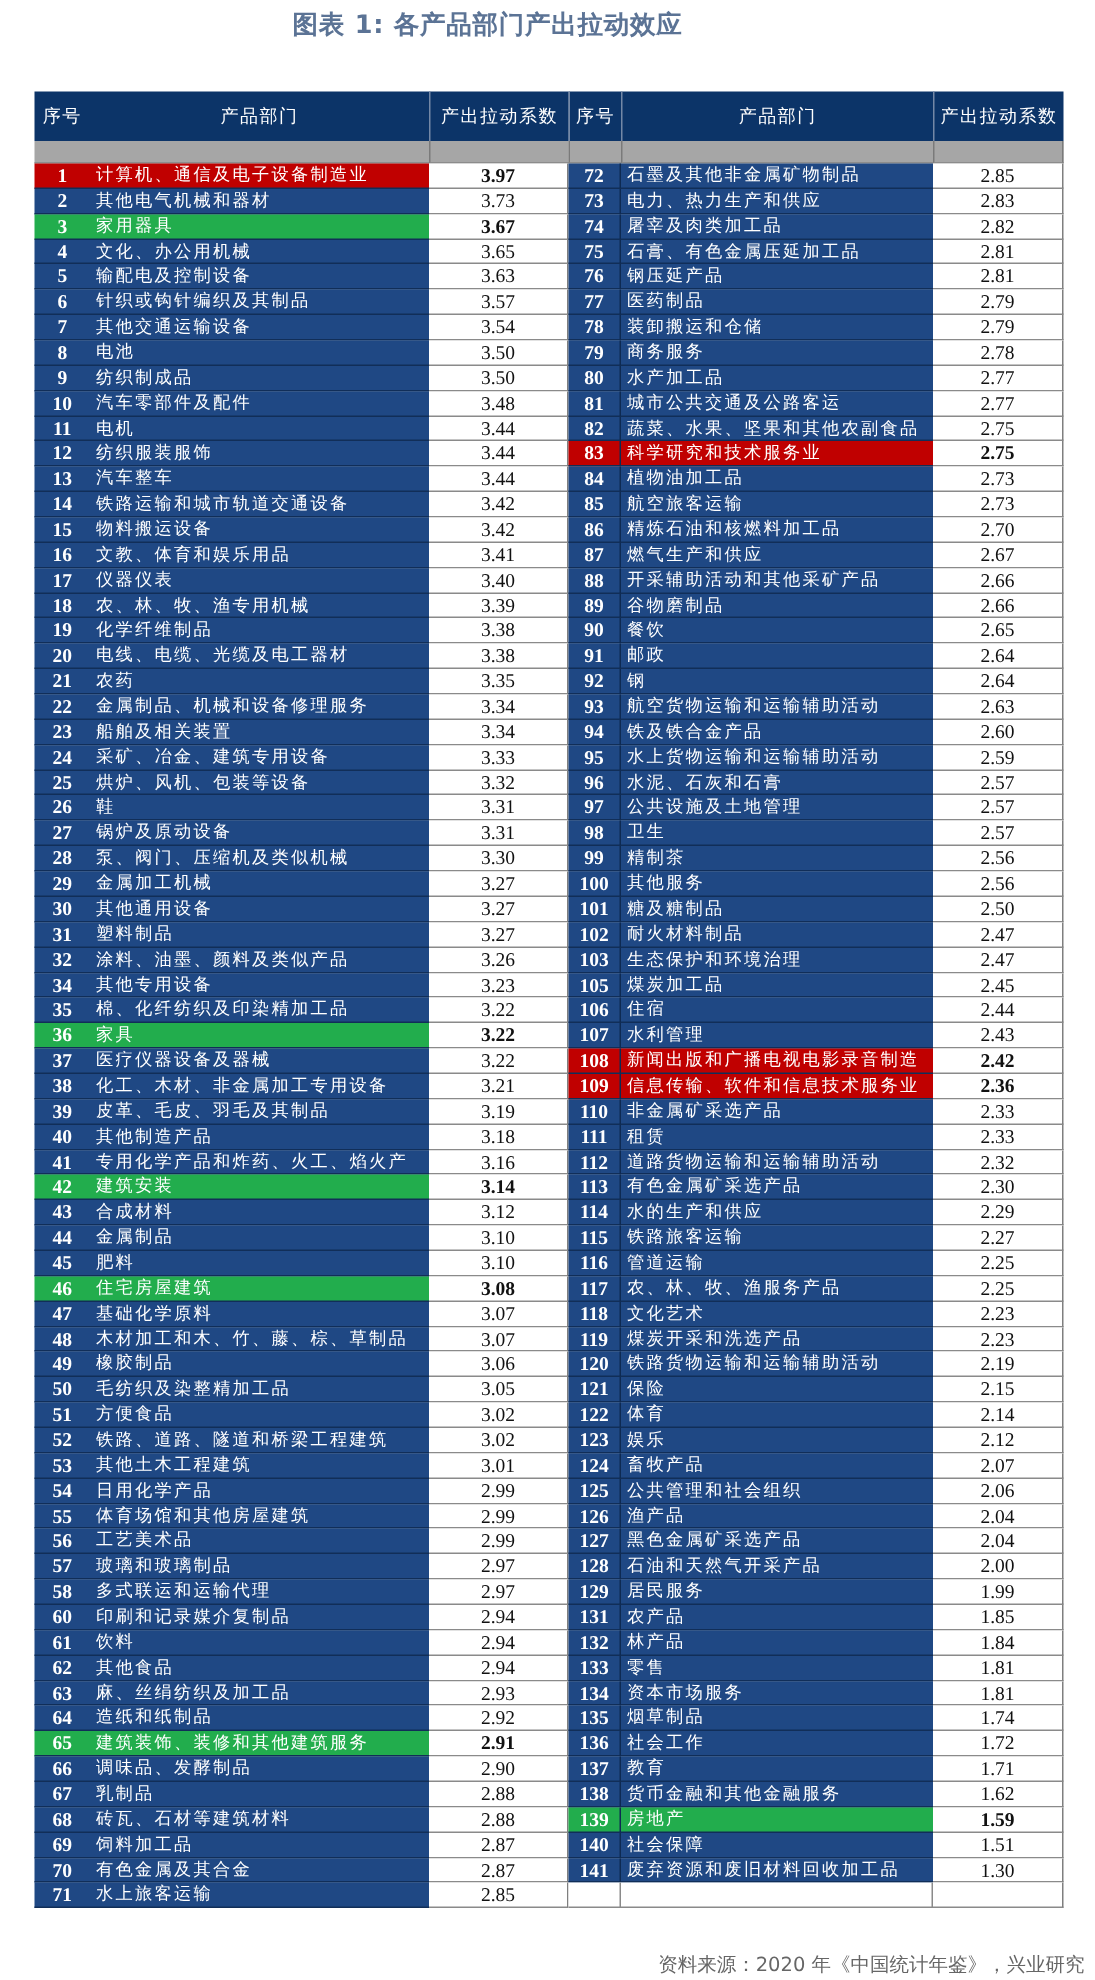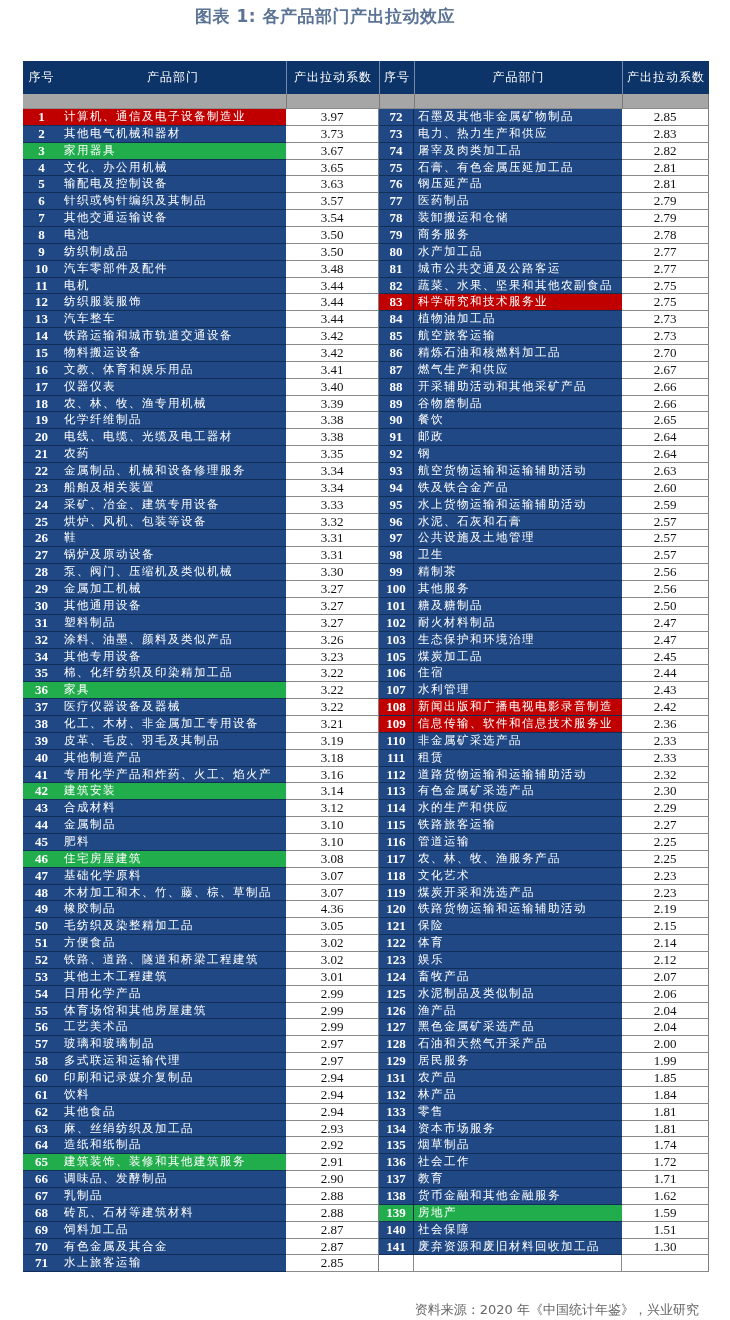--- a/index.html
+++ b/index.html
@@ -43,27 +43,27 @@
     .seq.normal, .name.normal { background: var(--row-bg, #1f4884); }
     .seq.red, .name.red { background: var(--highlight-red, #c00000); }
     .seq.green, .name.green { background: var(--highlight-green, #22ad4d); }
     .seq.right { border-right: 1px solid #0e2a52; }
     .val {
       background: #ffffff; color: #111111; text-align: center;
       font-family: "Liberation Serif", serif; font-size: 13px;
       border-bottom: 1px solid #8a8a8a !important; border-right: 1px solid #7f7f7f;
     }
     .val.left { border-right: 1px solid #7f7f7f; }
-    .val.red, .val.green { font-weight: normal; }
+    .val.red, .val.green { font-weight: bold; }
     .empty { background: #ffffff !important; border-bottom: 1px solid #8a8a8a !important; }
     .seq.empty { border-right: 1px solid #8a8a8a; }
     .name.empty { border-right: 1px solid #8a8a8a; }
 
     .source {
-      position: absolute; right: 31px; top: 1301px; font-size: 13px; color: #666666;
+      position: absolute; right: 7px; top: 1301px; font-size: 13px; color: #666666;
       font-family: "DejaVu Sans", sans-serif;
     }
   </style>
 </head>
 <body>
 
 <div class="title">图表 1: 各产品部门产出拉动效应</div>
 
 <div class="grid-table">
   <div class="row hdr">
@@ -455,21 +455,21 @@
         <div class="seq left normal">48</div>
         <div class="name left normal">木材加工和木、竹、藤、棕、草制品</div>
         <div class="val left normal">3.07</div>
         <div class="seq right normal">119</div>
         <div class="name right normal">煤炭开采和洗选产品</div>
         <div class="val right normal">2.23</div>
       </div>
       <div class="row">
         <div class="seq left normal">49</div>
         <div class="name left normal">橡胶制品</div>
-        <div class="val left normal">4.36</div>
+        <div class="val left normal">3.06</div>
         <div class="seq right normal">120</div>
         <div class="name right normal">铁路货物运输和运输辅助活动</div>
         <div class="val right normal">2.19</div>
       </div>
       <div class="row">
         <div class="seq left normal">50</div>
         <div class="name left normal">毛纺织及染整精加工品</div>
         <div class="val left normal">3.05</div>
         <div class="seq right normal">121</div>
         <div class="name right normal">保险</div>
@@ -497,21 +497,21 @@
         <div class="val left normal">3.01</div>
         <div class="seq right normal">124</div>
         <div class="name right normal">畜牧产品</div>
         <div class="val right normal">2.07</div>
       </div>
       <div class="row">
         <div class="seq left normal">54</div>
         <div class="name left normal">日用化学产品</div>
         <div class="val left normal">2.99</div>
         <div class="seq right normal">125</div>
-        <div class="name right normal">水泥制品及类似制品</div>
+        <div class="name right normal">公共管理和社会组织</div>
         <div class="val right normal">2.06</div>
       </div>
       <div class="row">
         <div class="seq left normal">55</div>
         <div class="name left normal">体育场馆和其他房屋建筑</div>
         <div class="val left normal">2.99</div>
         <div class="seq right normal">126</div>
         <div class="name right normal">渔产品</div>
         <div class="val right normal">2.04</div>
       </div>

